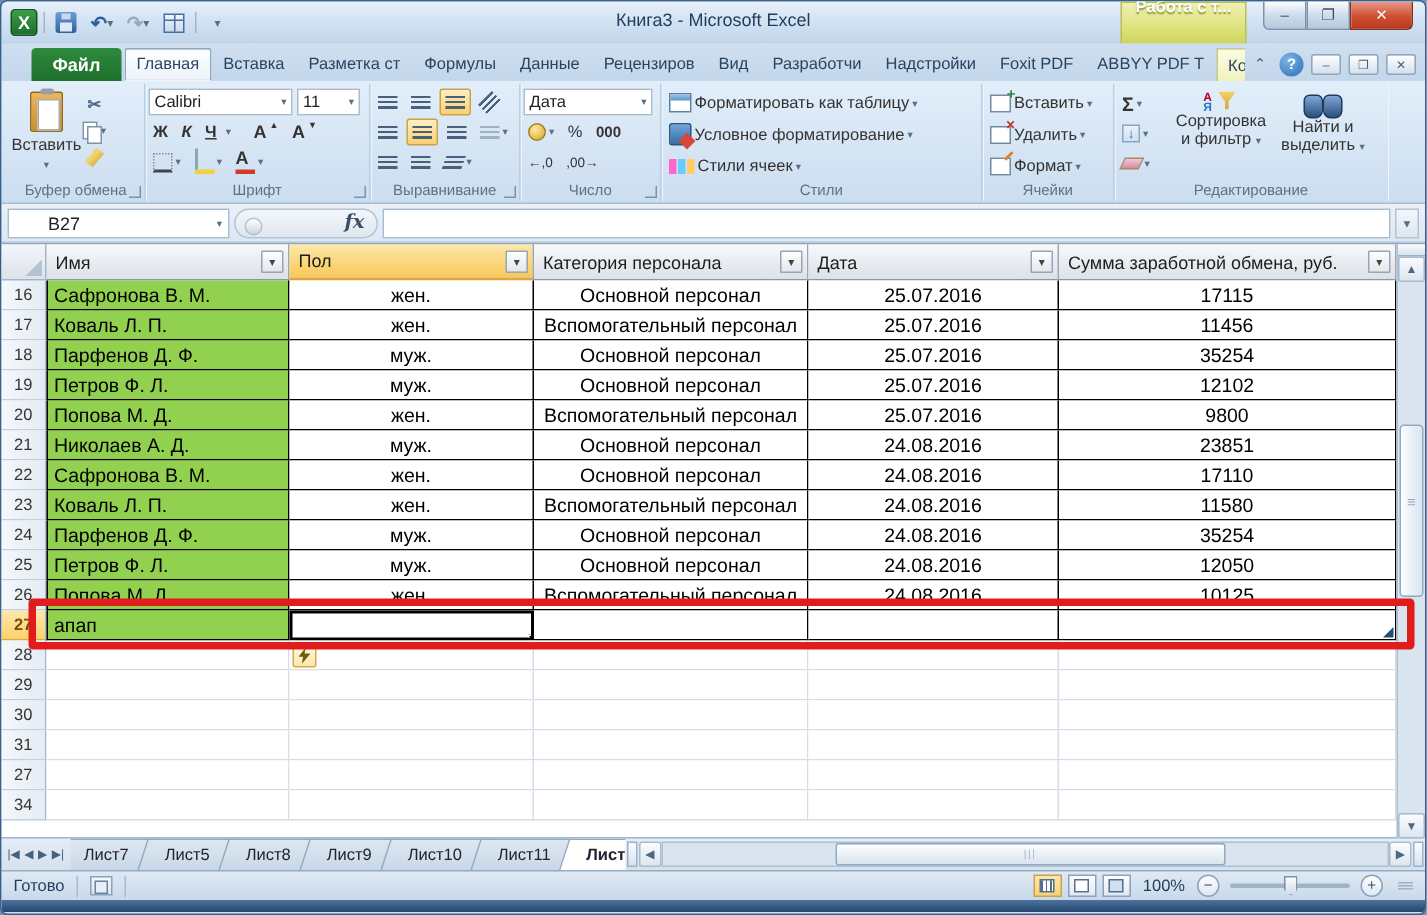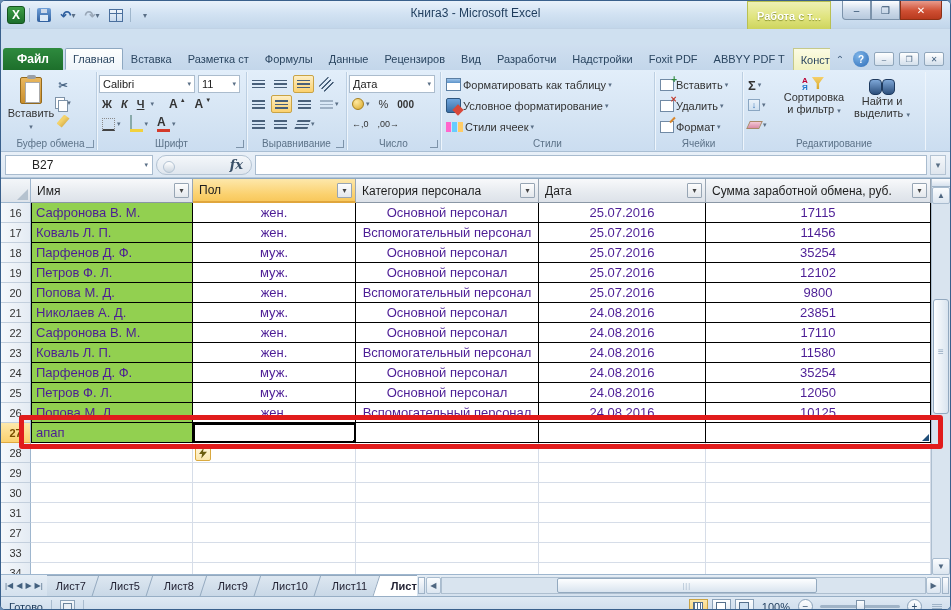--- a/index.html
+++ b/index.html
@@ -26,25 +26,25 @@
   .tico:before{content:"";position:absolute;left:0;top:3px;right:0;height:1px;background:#4a6f9d;}
   .tico:after{content:"";position:absolute;left:6px;top:0;bottom:0;width:1px;background:#4a6f9d;}
   .title { position:absolute; left:0; right:0; top:5px; text-align:center; font-size:12px; color:#1e3c5c;}
   .winbtns { position:absolute; right:8px; top:0; display:flex; }
   .wbtn { width:29px; height:19px; border:1px solid #7c93ab; border-top:none; background:linear-gradient(#fdfeff,#cfdceb 50%,#b7c9dd);
           display:flex; align-items:center; justify-content:center; font-size:10px; color:#33506e; }
   .wbtn:first-child{border-radius:0 0 0 4px;}
   .wbtn.close { background:linear-gradient(#e89b8c,#cf4f33 55%,#b83a1e); color:#fff; border-color:#8c3015; border-radius:0 0 4px 0; width:42px;}
   .ctxgroup { position:absolute; left:746px; top:0; width:84px; height:28px;
     background:linear-gradient(#eef0b4,#dfe37b 60%,#cdd45e); border:1px solid #b9c052; border-bottom:none;
-    color:#fff; font-size:11px; font-weight:bold; display:flex; align-items:flex-end; justify-content:center; padding-bottom:7px;
+    color:#fff; font-size:11px; font-weight:bold; display:flex; align-items:flex-end; justify-content:center; padding-bottom:18px;
     text-shadow:0 1px 1px #8a9430;}
 
   
-  .tabrow { position:relative; height:25px; background:linear-gradient(#cfdff0,#c3d6ea); display:flex; align-items:flex-end; padding-left:2px;margin-top:16px;}
+  .tabrow { position:relative; height:25px; background:linear-gradient(#cfdff0,#c3d6ea); display:flex; align-items:flex-end; padding-left:20px;}
   .filetab { height:22px; padding:0 14px; background:linear-gradient(#2e8a3e,#1d6f2b); color:#fff; font-weight:bold;
              font-size:12px; display:flex; align-items:center; border-radius:3px 3px 0 0; margin-right:2px;}
   .rtabs { display:flex; height:22px; overflow:hidden; flex:1;}
   .rtab { padding:0 7px; font-size:11px; color:#2a4560; display:flex; align-items:center; white-space:nowrap;
           border:1px solid transparent; }
   .rtab.active { background:linear-gradient(#fdfefe,#eef4fa); border-color:#8ea8c1; border-bottom-color:#eef4fa; border-radius:2px 2px 0 0; }
   .rtab.ctx { background:linear-gradient(#fbfbe3,#f1f2c0); border-color:#c5c98a; border-bottom:none;}
   .tabrow-icons { display:flex; align-items:center; gap:5px; padding:0 6px 3px 2px;}
   .mini { width:16px; height:16px; display:flex; align-items:center; justify-content:center; font-size:10px; color:#44617f;}
   .help { background:radial-gradient(circle at 35% 30%,#7db4e8,#2e6db8); color:#fff; border-radius:50%; font-weight:bold; font-size:10px;}
@@ -126,21 +126,21 @@
   .colhead { height:24px; background:linear-gradient(#f8f9fb,#e6eaef 60%,#dde2e9); border-right:1px solid #9aa6b3; border-bottom:1px solid #8a97a5;
              display:flex; align-items:center; justify-content:space-between; padding:0 3px 0 6px; font-size:12px; color:#1d1d1d;}
   .colhead.selhead { background:linear-gradient(#fde8ab,#fbd16e 70%,#f8c85c); border-bottom:2px solid #e0a63c;}
   .filterbtn { width:15px; height:15px; background:linear-gradient(#fdfdfd,#e3e7ec); border:1px solid #97a5b4; font-size:8px; color:#444;
                display:flex; align-items:center; justify-content:center; border-radius:1px;}
   .c-name{width:162px;} .c-sex{width:163px;} .c-cat{width:183px;} .c-date{width:167px;} .c-sum{width:225px;}
   .grow { display:flex; height:20px; }
   .rowhead { width:30px; background:linear-gradient(90deg,#f5f8fb,#e4ebf3); border-right:1px solid #9eb6ce; border-bottom:1px solid #c3cfdd;
              font-size:11px; color:#333; display:flex; align-items:center; justify-content:center;}
   .rowhead.selrow { background:linear-gradient(#fde8ab,#fbd16e); color:#7a4e00; border-bottom:1px solid #dfa93f; font-weight:bold;}
-  .cell { border-right:1px solid #000; border-bottom:1px solid #000; font-size:13px; color:#4c1d95;
+  .cell { border-right:1px solid #000; border-bottom:1px solid #000; font-size:13px; color:#000000;
           display:flex; align-items:center; padding:0 4px; background:#fff; overflow:hidden; white-space:nowrap;}
   .trow .c-name { border-left:1px solid #000; }
   .ctr { justify-content:center; }
   .green { background:#92d050; }
   .selcell { position:relative; border:2px solid #000 !important; background:#fff; }
   .fillhandle { position:absolute; right:-3px; bottom:-3px; width:5px; height:5px; background:#000; border:1px solid #fff;}
   .resize-tri { position:absolute; right:1px; bottom:1px; width:0; height:0; border-left:7px solid transparent; border-bottom:7px solid #1f4e79;}
   .cell.c-sum { position:relative; }
   .erow .rowhead { border-bottom:1px solid #c3cfdd; }
   .ecell { border-right:1px solid #d6dde8; border-bottom:1px solid #d6dde8; background:#fff; position:relative;}
@@ -662,28 +662,20 @@
         </div>
         <div class="grow erow">
           <div class="rowhead">27</div>
           <div class="ecell c-name"></div>
           <div class="ecell c-sex"></div>
           <div class="ecell c-cat"></div>
           <div class="ecell c-date"></div>
           <div class="ecell c-sum"></div>
         </div>
         <div class="grow erow">
-          <div class="rowhead">33</div>
-          <div class="ecell c-name"></div>
-          <div class="ecell c-sex"></div>
-          <div class="ecell c-cat"></div>
-          <div class="ecell c-date"></div>
-          <div class="ecell c-sum"></div>
-        </div>
-        <div class="grow erow">
           <div class="rowhead">34</div>
           <div class="ecell c-name"></div>
           <div class="ecell c-sex"></div>
           <div class="ecell c-cat"></div>
           <div class="ecell c-date"></div>
           <div class="ecell c-sum"></div>
         </div>
       </div>
 
     <div class="redbox"></div>

